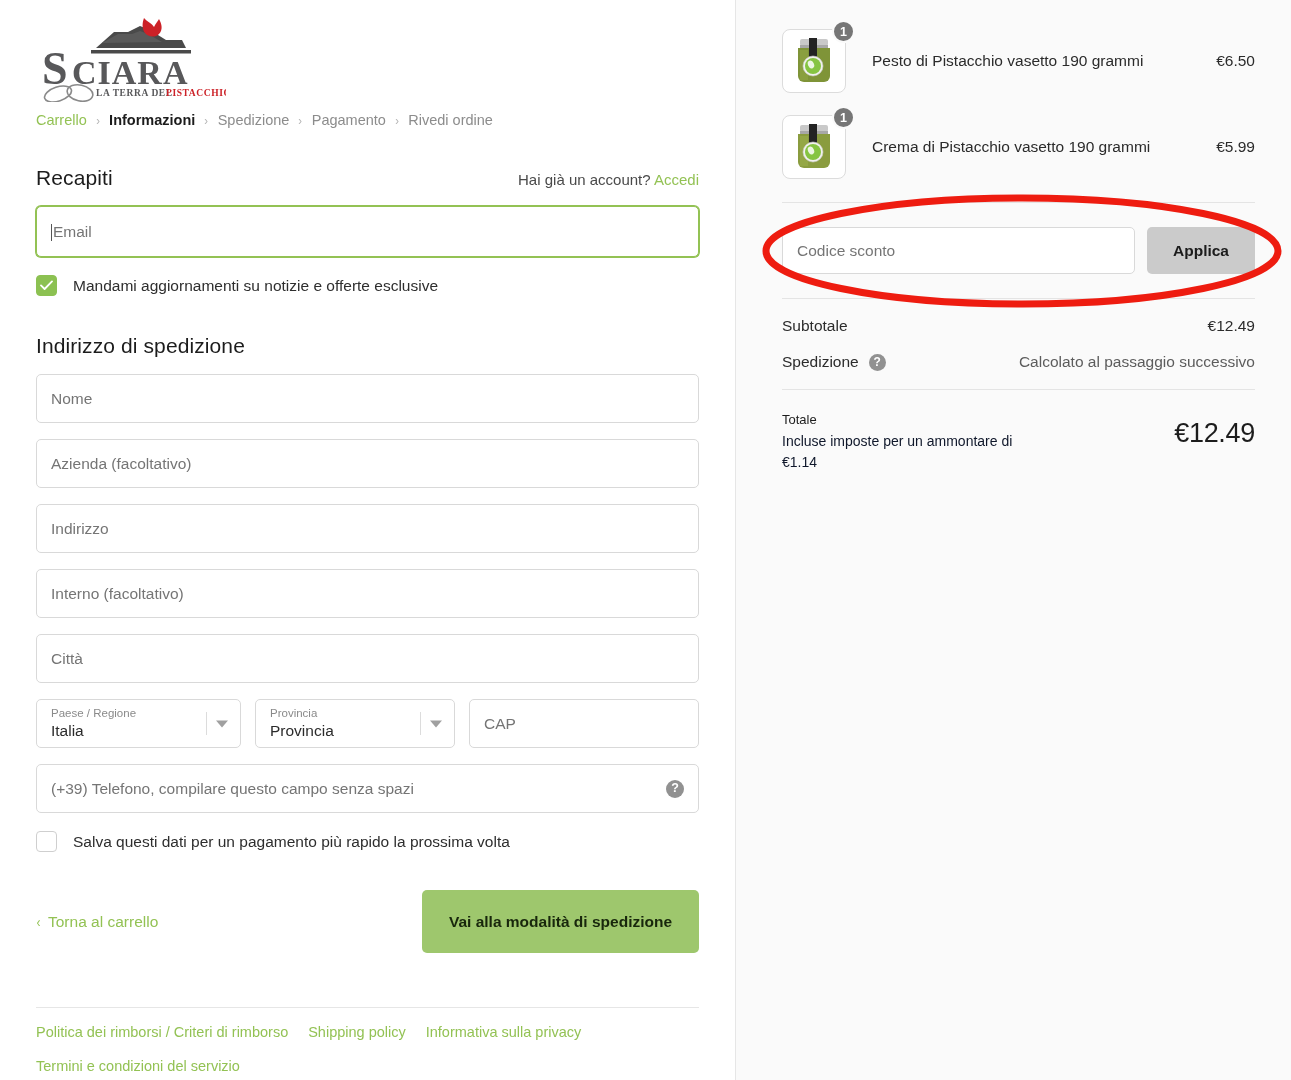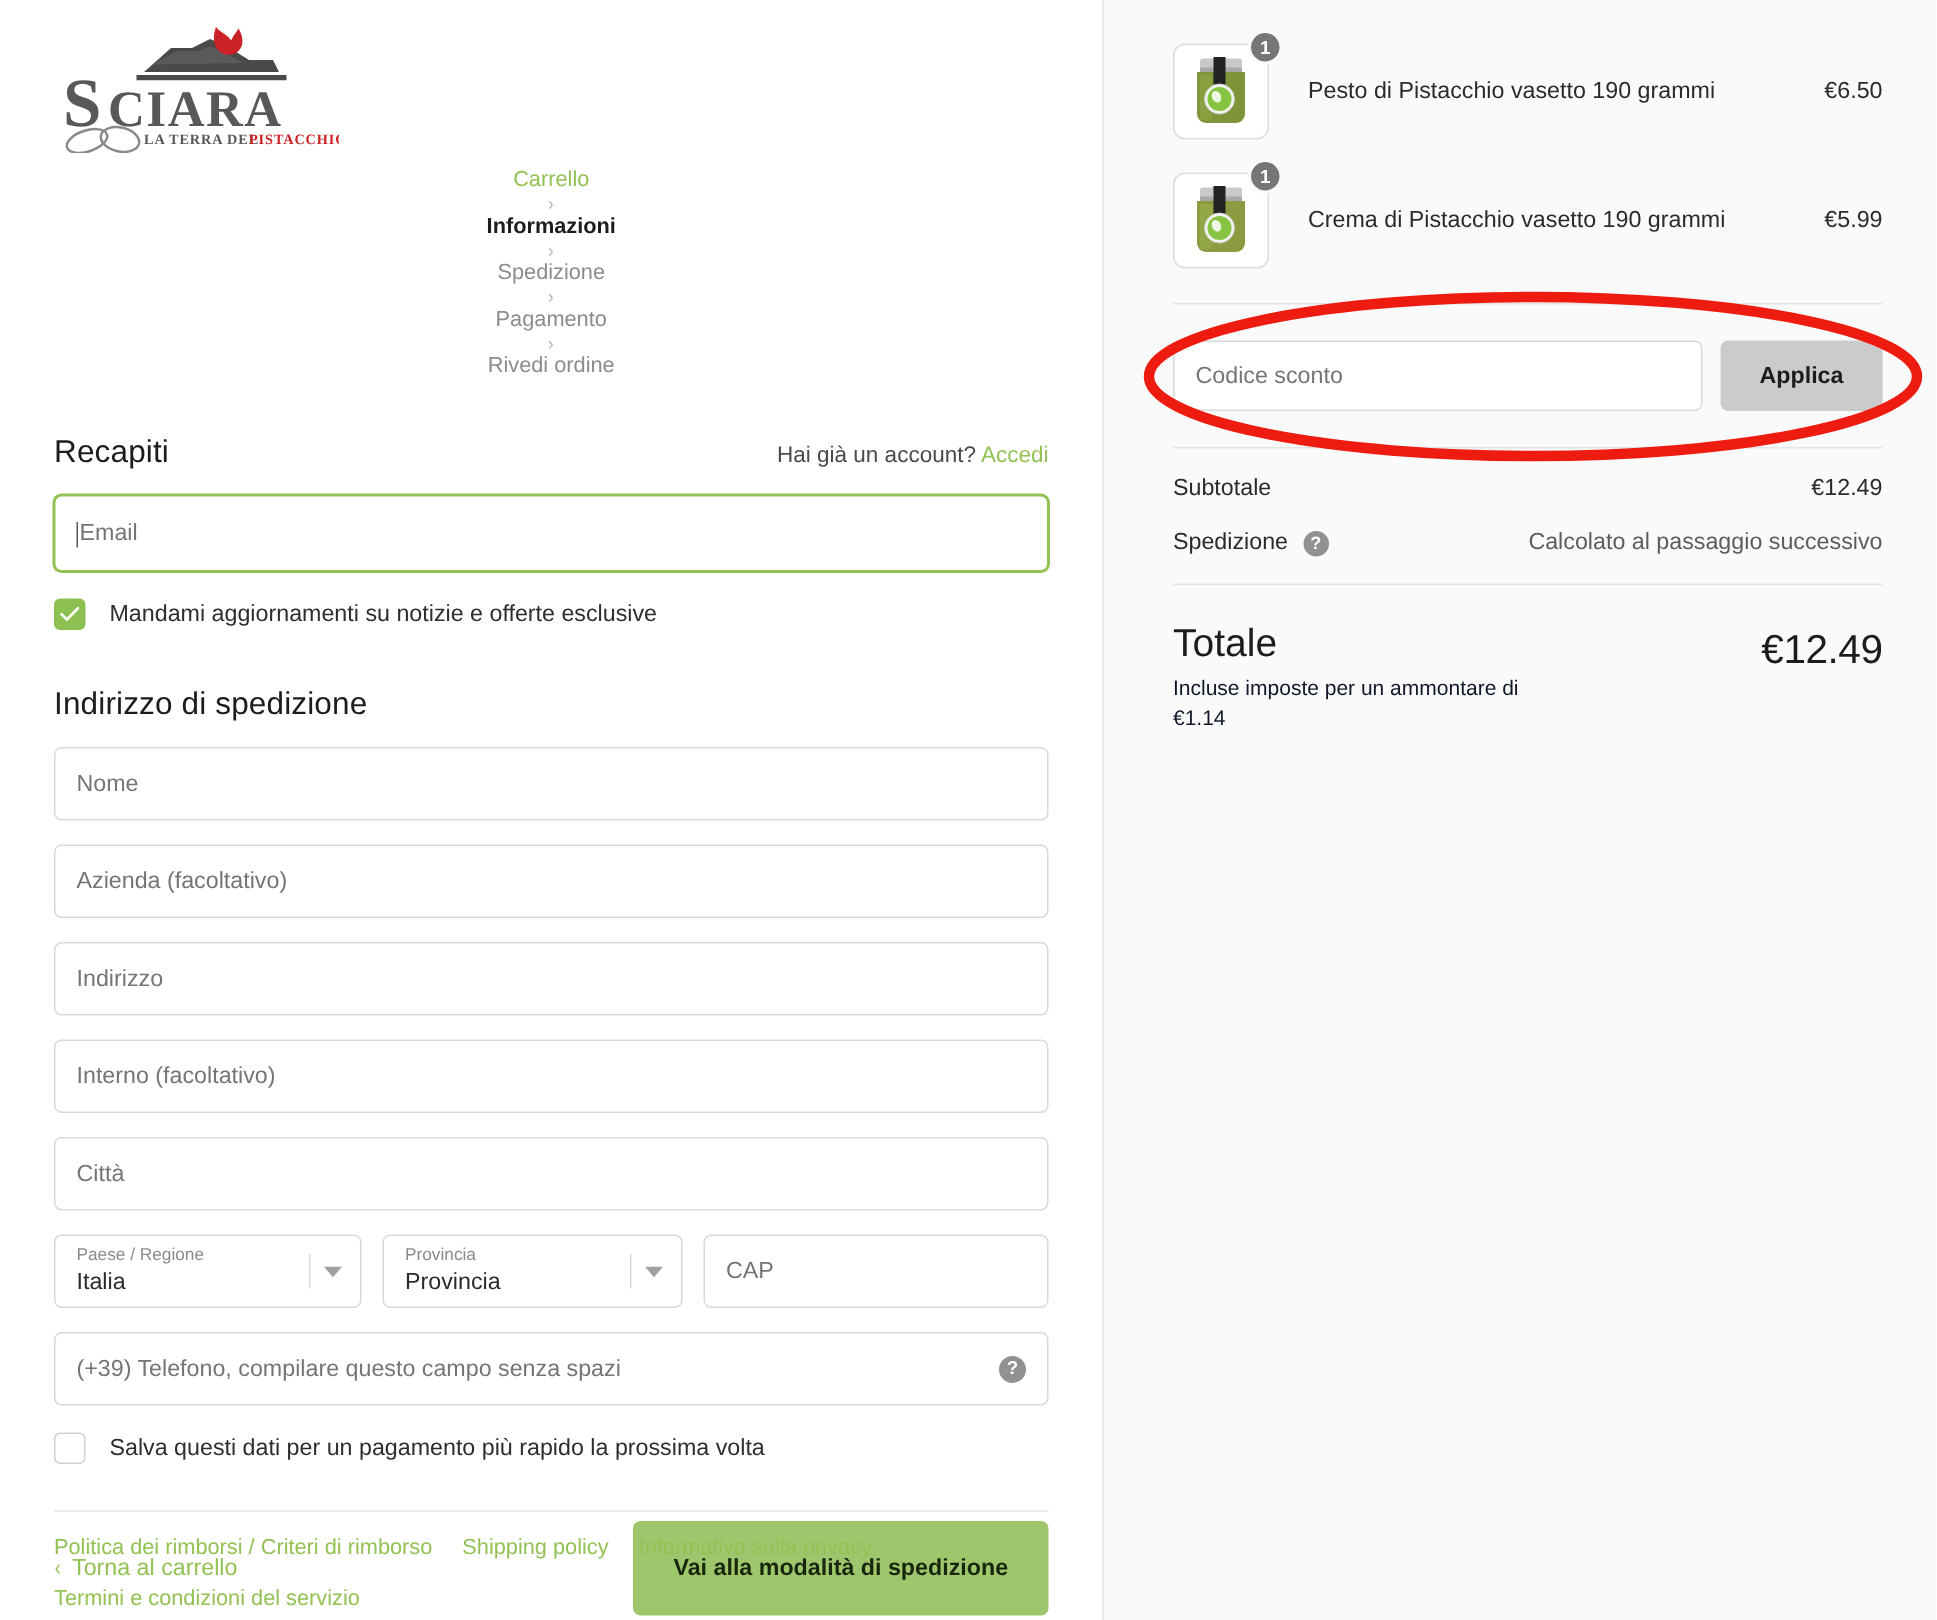--- a/index.html
+++ b/index.html
@@ -40,21 +40,20 @@
   }
   .logo-svg { display: block; }
 
   
   .breadcrumb {
     display: flex;
     align-items: center;
     font-size: 14.5px;
     margin-top: 12px;
     color: #8c8c8c;
-    flex-direction: column;
   }
   .bc-item { white-space: nowrap; }
   .bc-item.green { color: #93c254; }
   .bc-item.current { color: #1c1c1c; font-weight: 700; }
   .bc-sep {
     margin: 0 9px;
     color: #b4b4b4;
     font-size: 13px;
     display: inline-block;
     transform: scaleX(0.85);
@@ -400,21 +399,21 @@
     line-height: 1;
   }
 
   .grand {
     display: flex;
     align-items: flex-start;
     justify-content: space-between;
     padding-top: 22px;
   }
   .grand-left .g-title {
-    font-size: 26px;
+    font-size: 13px;
     color: #1c1c1c;
     line-height: 1.25;
   }
   .grand-left .g-sub {
     font-size: 14px;
     color: #0f172a;
     line-height: 1.45;
     margin-top: 3px;
     max-width: 240px;
   }

